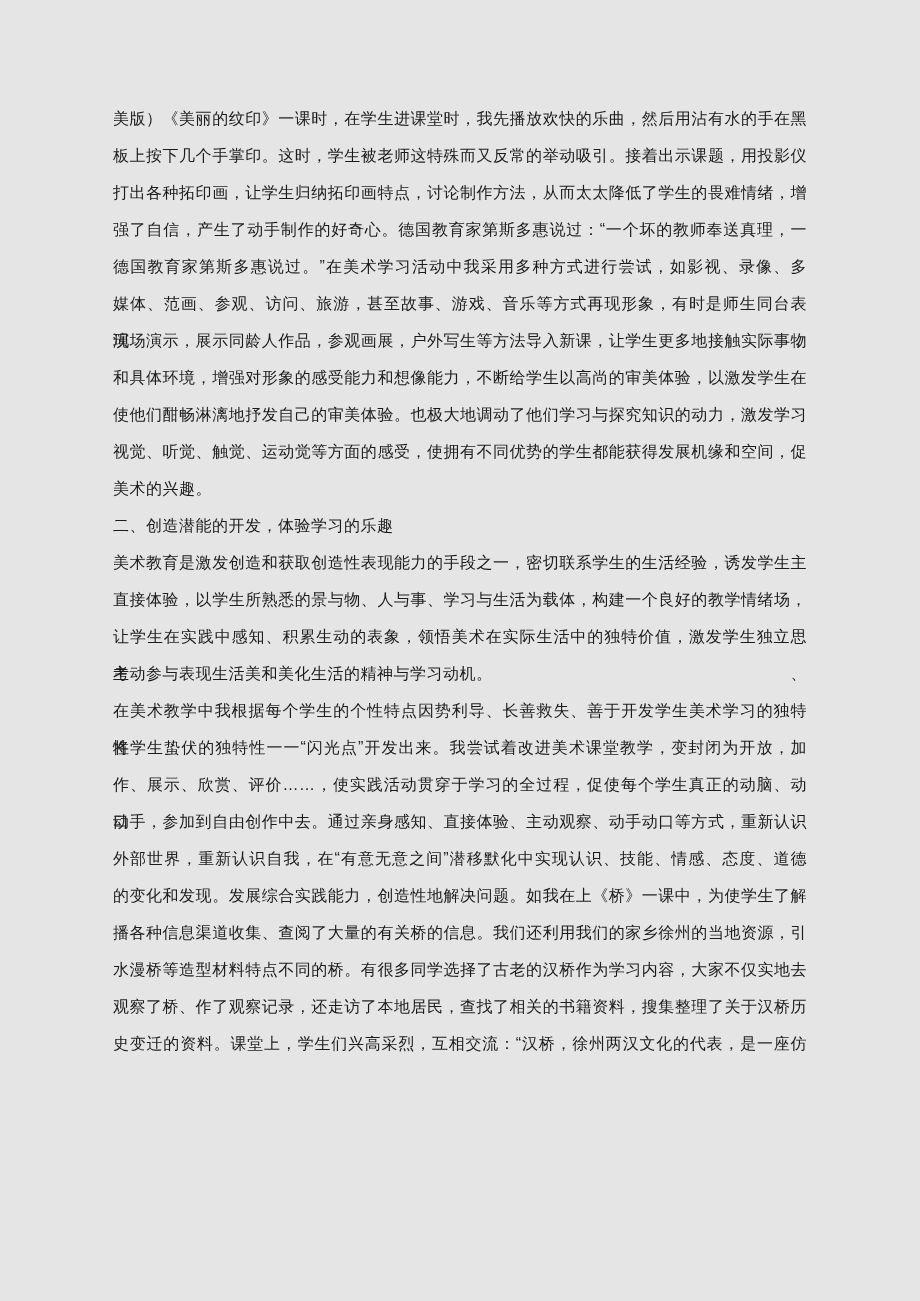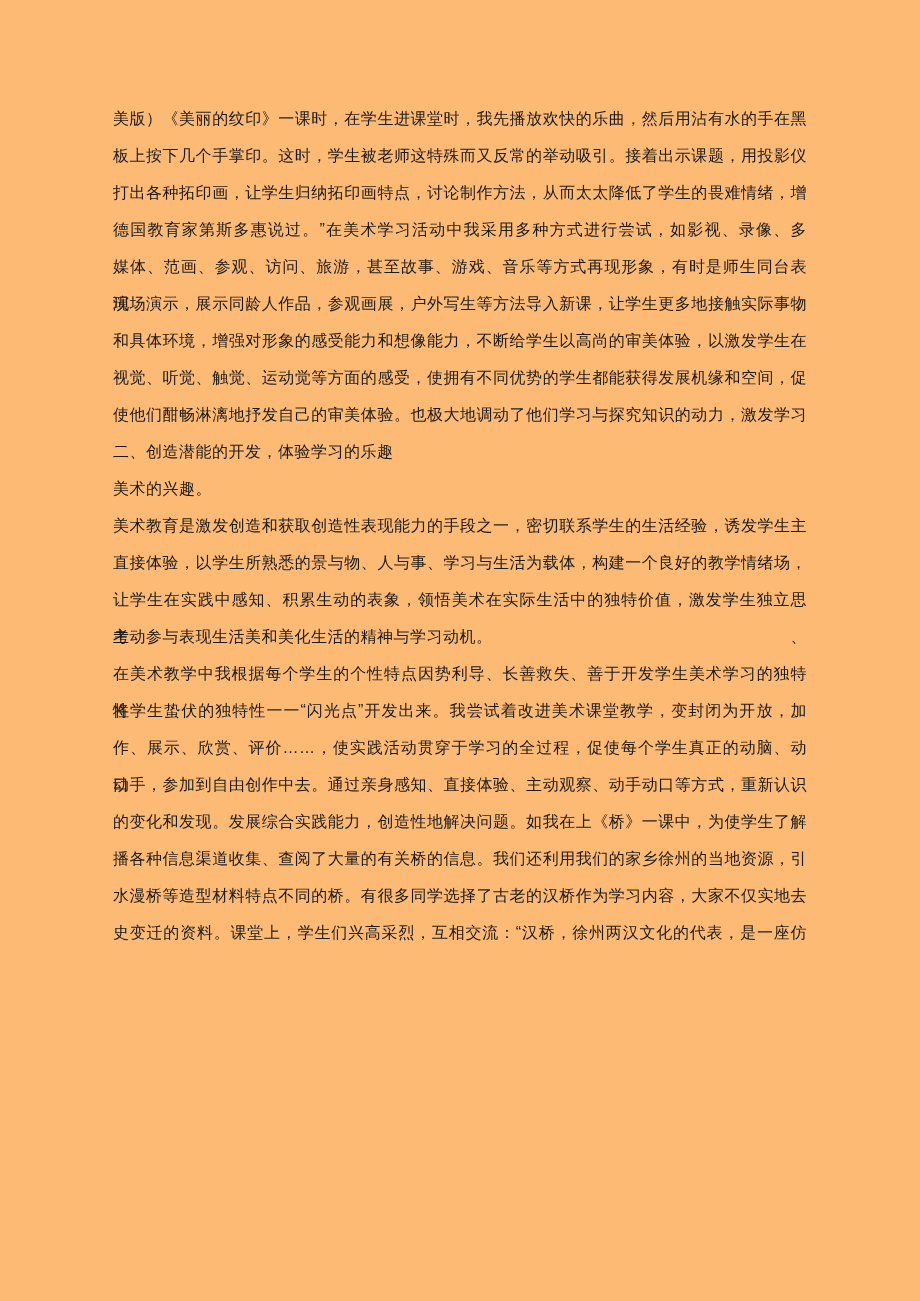--- a/index.html
+++ b/index.html
@@ -4,21 +4,21 @@
 <style>
   html, body {
     margin: 0;
     padding: 0;
     background: #ffffff;
   }
   .page {
     position: relative;
     width: 920px;
     height: 1301px;
-    background: #fdba74;
+    background: #e5e5e5;
     overflow: hidden;
     font-family: "Liberation Sans", sans-serif;
   }
   .text-block {
     position: absolute;
     left: 113px;
     top: 100px;
     width: 694px;
   }
   .line {
@@ -38,34 +38,37 @@
   }
 </style>
 </head>
 <body>
 
 <div class="page">
   <div class="text-block">
     <div class="line full">美版）《美丽的纹印》一课时，在学生进课堂时，我先播放欢快的乐曲，然后用沾有水的手在黑</div>
     <div class="line full">板上按下几个手掌印。这时，学生被老师这特殊而又反常的举动吸引。接着出示课题，用投影仪</div>
     <div class="line full">打出各种拓印画，让学生归纳拓印画特点，讨论制作方法，从而太太降低了学生的畏难情绪，增</div>
+    <div class="line full">强了自信，产生了动手制作的好奇心。德国教育家第斯多惠说过：“一个坏的教师奉送真理，一</div>
     <div class="line full">德国教育家第斯多惠说过。”在美术学习活动中我采用多种方式进行尝试，如影视、录像、多</div>
     <div class="line full">媒体、范画、参观、访问、旅游，甚至故事、游戏、音乐等方式再现形象，有时是师生同台表演，</div>
     <div class="line full">现场演示，展示同龄人作品，参观画展，户外写生等方法导入新课，让学生更多地接触实际事物</div>
     <div class="line full">和具体环境，增强对形象的感受能力和想像能力，不断给学生以高尚的审美体验，以激发学生在</div>
+    <div class="line full">使他们酣畅淋漓地抒发自己的审美体验。也极大地调动了他们学习与探究知识的动力，激发学习</div>
     <div class="line full">视觉、听觉、触觉、运动觉等方面的感受，使拥有不同优势的学生都能获得发展机缘和空间，促</div>
-    <div class="line full">使他们酣畅淋漓地抒发自己的审美体验。也极大地调动了他们学习与探究知识的动力，激发学习</div>
+    <div class="line">美术的兴趣。</div>
     <div class="line">二、创造潜能的开发，体验学习的乐趣</div>
-    <div class="line">美术的兴趣。</div>
     <div class="line full">美术教育是激发创造和获取创造性表现能力的手段之一，密切联系学生的生活经验，诱发学生主</div>
     <div class="line full">直接体验，以学生所熟悉的景与物、人与事、学习与生活为载体，构建一个良好的教学情绪场，</div>
     <div class="line full">让学生在实践中感知、积累生动的表象，领悟美术在实际生活中的独特价值，激发学生独立思考、</div>
     <div class="line">主动参与表现生活美和美化生活的精神与学习动机。</div>
     <div class="line full">在美术教学中我根据每个学生的个性特点因势利导、长善救失、善于开发学生美术学习的独特性。</div>
     <div class="line full">将学生蛰伏的独特性一一“闪光点”开发出来。我尝试着改进美术课堂教学，变封闭为开放，加</div>
     <div class="line full">作、展示、欣赏、评价……，使实践活动贯穿于学习的全过程，促使每个学生真正的动脑、动口、</div>
     <div class="line full">动手，参加到自由创作中去。通过亲身感知、直接体验、主动观察、动手动口等方式，重新认识</div>
+    <div class="line full">外部世界，重新认识自我，在“有意无意之间”潜移默化中实现认识、技能、情感、态度、道德</div>
     <div class="line full">的变化和发现。发展综合实践能力，创造性地解决问题。如我在上《桥》一课中，为使学生了解</div>
     <div class="line full">播各种信息渠道收集、查阅了大量的有关桥的信息。我们还利用我们的家乡徐州的当地资源，引</div>
     <div class="line full">水漫桥等造型材料特点不同的桥。有很多同学选择了古老的汉桥作为学习内容，大家不仅实地去</div>
+    <div class="line full">观察了桥、作了观察记录，还走访了本地居民，查找了相关的书籍资料，搜集整理了关于汉桥历</div>
     <div class="line full">史变迁的资料。课堂上，学生们兴高采烈，互相交流：“汉桥，徐州两汉文化的代表，是一座仿</div>
   </div>
 </div>
 
 </body></html>

